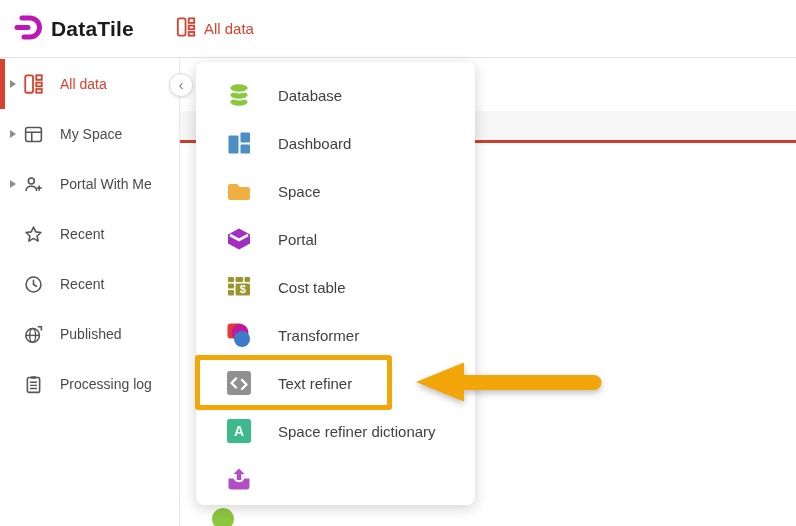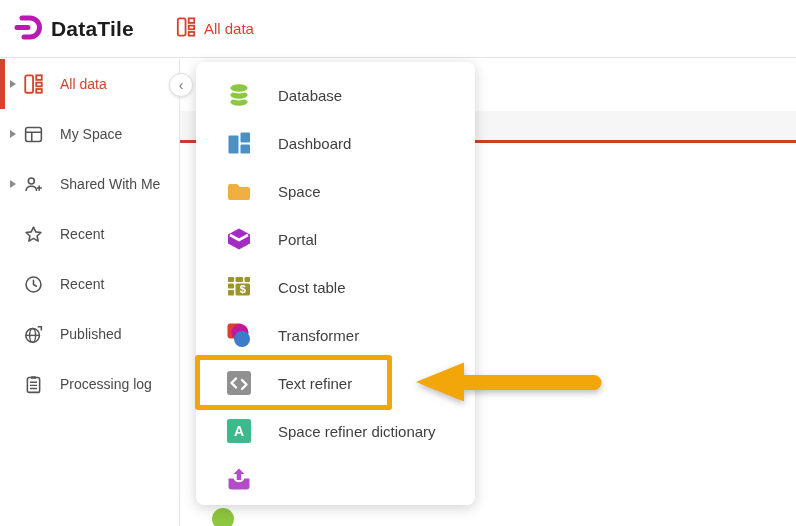--- a/index.html
+++ b/index.html
@@ -108,21 +108,21 @@
 
   <div class="sb-item">
     <span class="caret"></span>
     <span class="sb-icon">
       <svg width="21" height="21" viewBox="0 0 24 24">
         <circle cx="9.5" cy="8" r="3.4" fill="none" stroke="#555" stroke-width="1.8"></circle>
         <path d="M3.5,19.5 q0,-5.5 6,-5.5 q6,0 6,5.5" fill="none" stroke="#555" stroke-width="1.8"></path>
         <path d="M18.5,13 v6 M15.5,16 h6" fill="none" stroke="#555" stroke-width="1.8"></path>
       </svg>
     </span>
-    <span class="sb-label">Shared With Me</span>
+    <span class="sb-label">Portal With Me</span>
   </div>
 
   <div class="sb-item">
     <span class="sb-icon">
       <svg width="21" height="21" viewBox="0 0 24 24">
         <path d="M12 3.6 L14.6 9 L20.5 9.7 L16.1 13.7 L17.3 19.5 L12 16.5 L6.7 19.5 L7.9 13.7 L3.5 9.7 L9.4 9 Z" fill="none" stroke="#555" stroke-width="1.8" stroke-linejoin="round"></path>
       </svg>
     </span>
     <span class="sb-label">Recent</span>
   </div>

